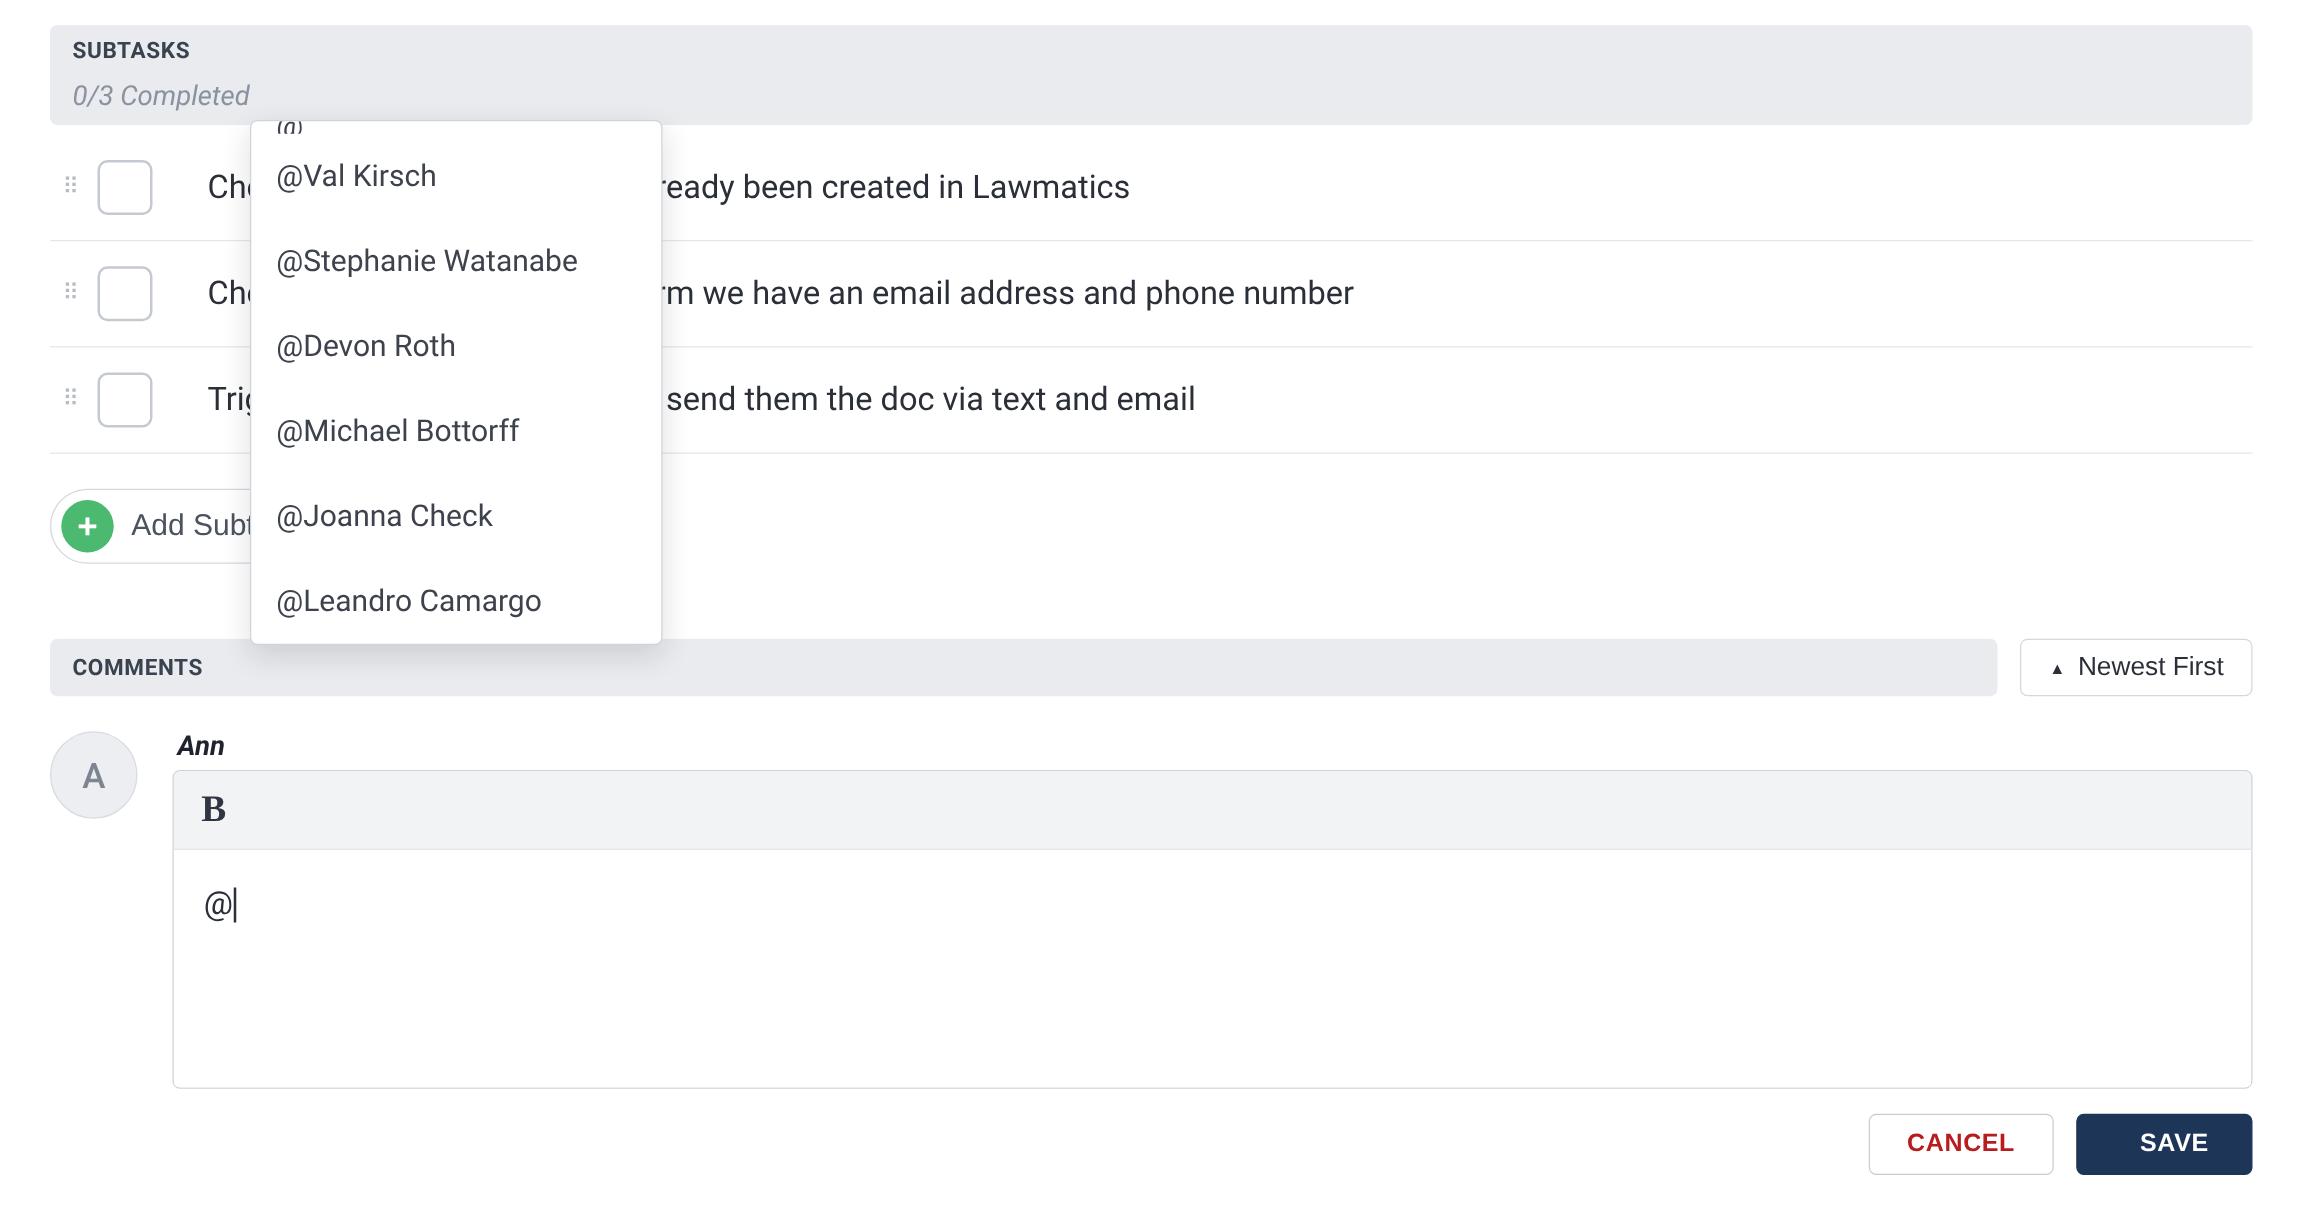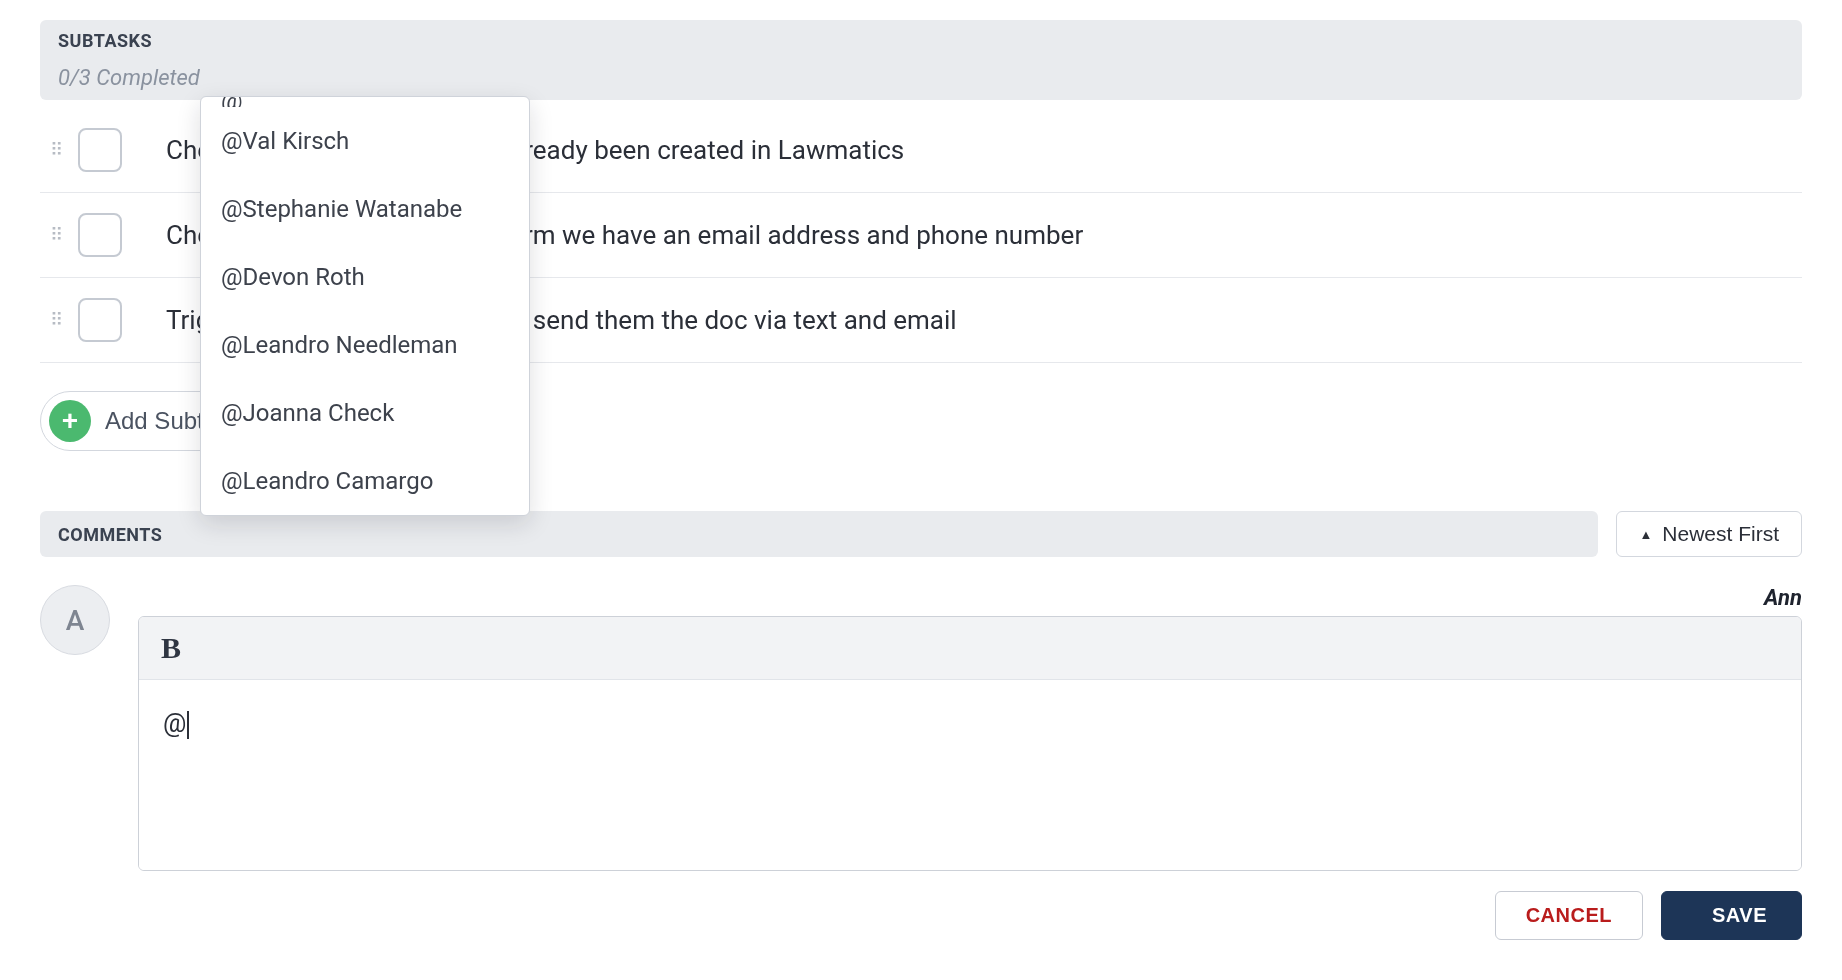--- a/index.html
+++ b/index.html
@@ -140,21 +140,20 @@
     flex-shrink: 0;
   }
   .compose-block { flex: 1; }
   .author-name {
     font-style: italic;
     font-weight: 700;
     font-size: 22px;
     color: #1e232e;
     margin-bottom: 6px;
     padding-left: 4px;
-    text-align: right;
   }
   .editor {
     border: 1px solid #cdd1d8;
     border-radius: 6px;
     overflow: hidden;
   }
   .editor-toolbar {
     background: #f2f3f5;
     border-bottom: 1px solid #e1e4e9;
     padding: 14px 22px;
@@ -312,17 +311,17 @@
     </div>
   </div>
 </div>
 
 <div class="mention-popup">
   <div class="mention-scroll">
     <div class="mention-header">@</div>
     <div class="mention-item">@Val Kirsch</div>
     <div class="mention-item">@Stephanie Watanabe</div>
     <div class="mention-item">@Devon Roth</div>
-    <div class="mention-item">@Leandro Needleman</div>
+    <div class="mention-item">@Michael Bottorff</div>
     <div class="mention-item">@Joanna Check</div>
     <div class="mention-item">@Leandro Camargo</div>
   </div>
 </div>
 
 </body></html>

